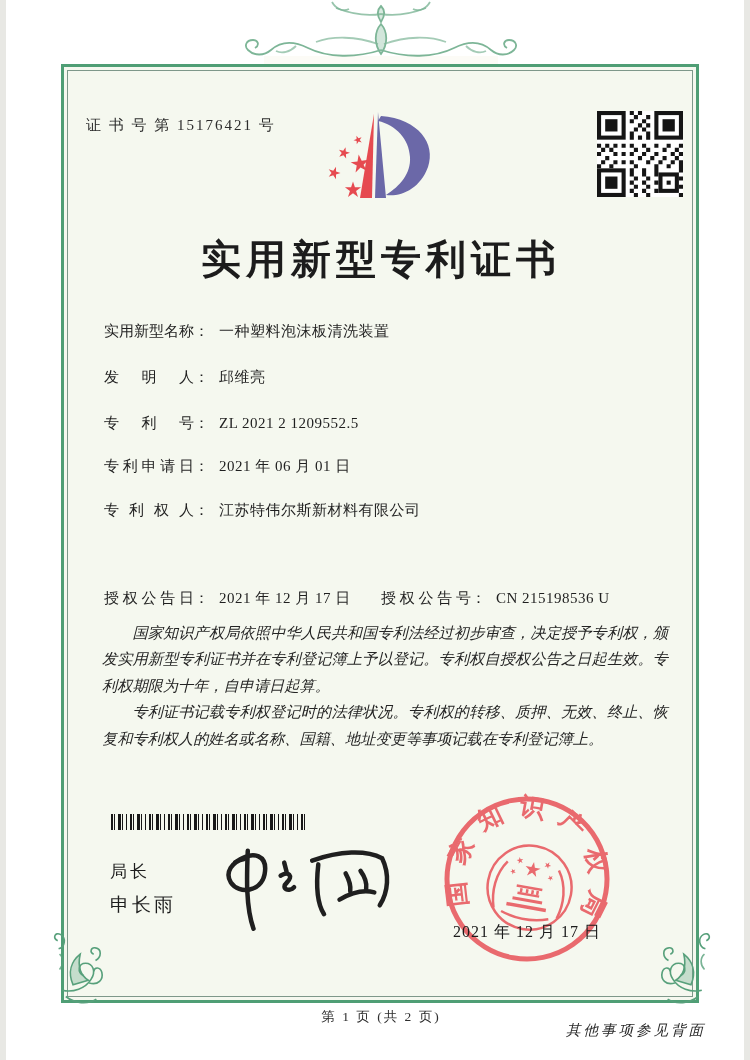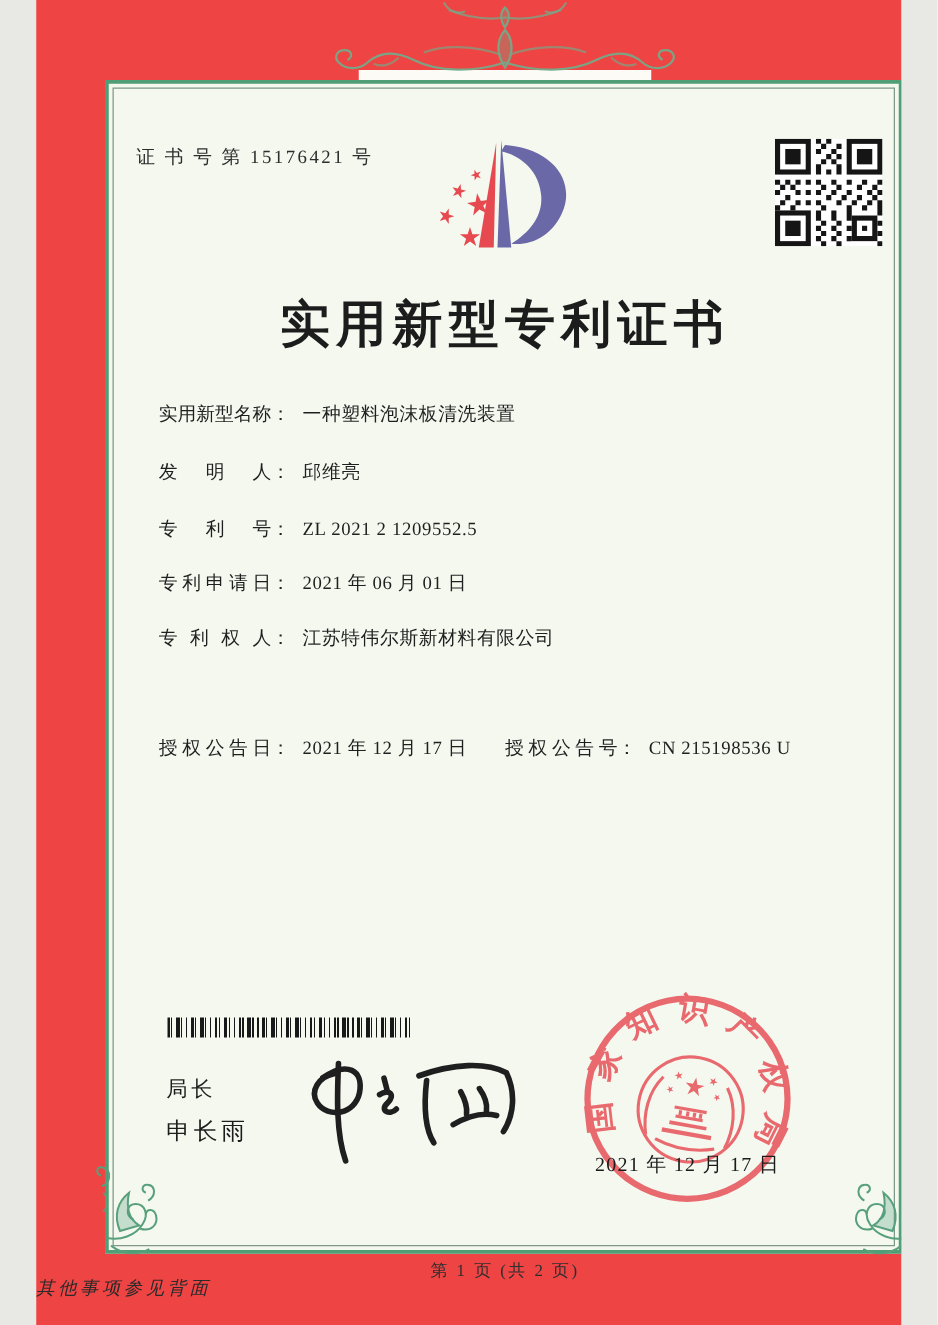--- a/index.html
+++ b/index.html
@@ -1,20 +1,20 @@
 <!DOCTYPE html>
 <html><head>
 <meta charset="utf-8">
 <style>
   html,body{margin:0;padding:0;}
   body{background:#e8e8e4;}
   #page{
-    position:relative;width:664px;height:1060px;margin:0 auto;
-    background:#ef4444;overflow:hidden;
-    font-family:"Liberation Serif","DejaVu Serif",serif;color:#262626;padding-left:28px;
+    position:relative;width:738px;height:1060px;margin:0 auto;
+    background:#ffffff;overflow:hidden;
+    font-family:"Liberation Serif","DejaVu Serif",serif;color:#262626;
   }
   
   .frame-outer{
     position:absolute;left:55px;top:64px;width:638px;height:939px;
     border:3px solid #4f9e75;background:#f5f8ef;box-sizing:border-box;
   }
   .frame-inner{
     position:absolute;left:3px;top:3px;right:3px;bottom:3px;
     border:1px solid #7e988a;
   }
@@ -46,21 +46,21 @@
       #181818 11px 12px,rgba(0,0,0,0) 12px 15px,
       #181818 15px 16px,rgba(0,0,0,0) 16px 19px);
   }
   .signoff-title{left:104px;top:860px;font-size:17px;letter-spacing:3px;color:#1d1d1d;}
   .signoff-name{left:104px;top:892px;font-size:19px;letter-spacing:3px;color:#1d1d1d;}
   .seal-date{
     left:433px;top:922px;width:176px;text-align:center;
     font-size:16px;letter-spacing:1px;color:#1b1b1b;z-index:4;
   }
   .page-info{left:23px;top:976px;width:704px;text-align:center;font-size:13.5px;letter-spacing:2px;color:#2e2e2e;margin-top:32px;}
-  .back-note{left:0;top:1021px;width:700px;text-align:left;font-size:14.5px;letter-spacing:3px;font-style:italic;color:#2a2a2a;font-family:Liberation Serif, serif;}
+  .back-note{left:0;top:1021px;width:700px;text-align:right;font-size:14.5px;letter-spacing:3px;font-style:italic;color:#2a2a2a;font-family:Liberation Serif, serif;}
   svg{display:block;}
   .mirror{transform:scaleX(-1);}
 </style>
 </head>
 <body>
 
 <div id="page">
 
   <div class="frame-outer">
     <div class="frame-inner"></div>
@@ -170,20 +170,24 @@
   <div class="abs frow" style="top:501px">
     <span class="flabel">专利权人</span><span class="colon">：</span><span class="fvalue">江苏特伟尔斯新材料有限公司</span>
   </div>
   <div class="abs frow" style="top:589px">
     <span class="flabel">授权公告日</span><span class="colon">：</span><span class="fvalue">2021 年 12 月 17 日</span>
     <span class="pair2">
       <span class="flabel">授权公告号</span><span class="colon">：</span><span class="fvalue">CN 215198536 U</span>
     </span>
   </div>
 
+  <div class="abs bodytext">
+    <p>国家知识产权局依照中华人民共和国专利法经过初步审查，决定授予专利权，颁发实用新型专利证书并在专利登记簿上予以登记。专利权自授权公告之日起生效。专利权期限为十年，自申请日起算。</p>
+    <p>专利证书记载专利权登记时的法律状况。专利权的转移、质押、无效、终止、恢复和专利权人的姓名或名称、国籍、地址变更等事项记载在专利登记簿上。</p>
+  </div>
 
   <div class="abs barcode"></div>
 
   <div class="abs signoff-title">局长</div>
   <div class="abs signoff-name">申长雨</div>
 
   <svg class="abs" style="left:195px;top:835px;z-index:2" width="205" height="100" viewBox="0 0 205 100">
     <g fill="none" stroke="#1f1f1f" stroke-width="4.5" stroke-linecap="round" transform="rotate(-2 100 50)">
       <path d="M35,25 C55,12 68,20 64,38 C60,55 38,58 30,45 C24,35 32,24 44,22"></path>
       <path d="M48,14 C46,40 44,70 51,92"></path>

